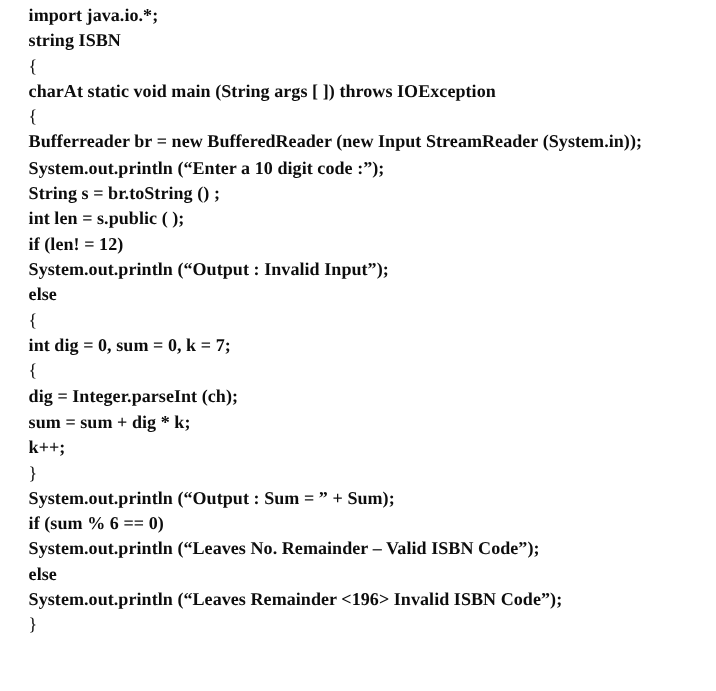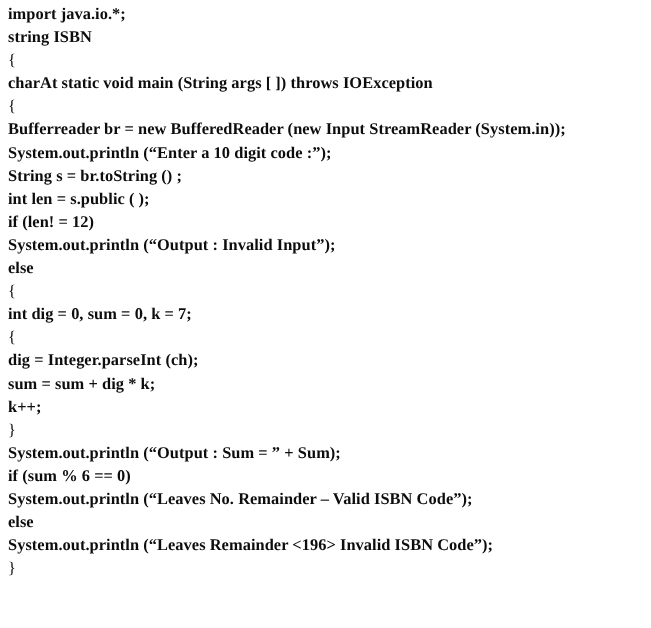--- a/index.html
+++ b/index.html
@@ -13,20 +13,21 @@
     overflow: hidden;
     font-family: "Liberation Serif", "DejaVu Serif", serif;
   }
   #page {
     position: relative;
     width: 615px;
     height: 628px;
     background: #ffffff;
     padding: 0;
     box-sizing: border-box;
+    margin-left: 18px;
   }
   #code-listing {
     position: absolute;
     left: 8px;
     top: 2px;
     width: 640px;
     margin: 0;
     padding: 0;
     list-style: none;
   }

